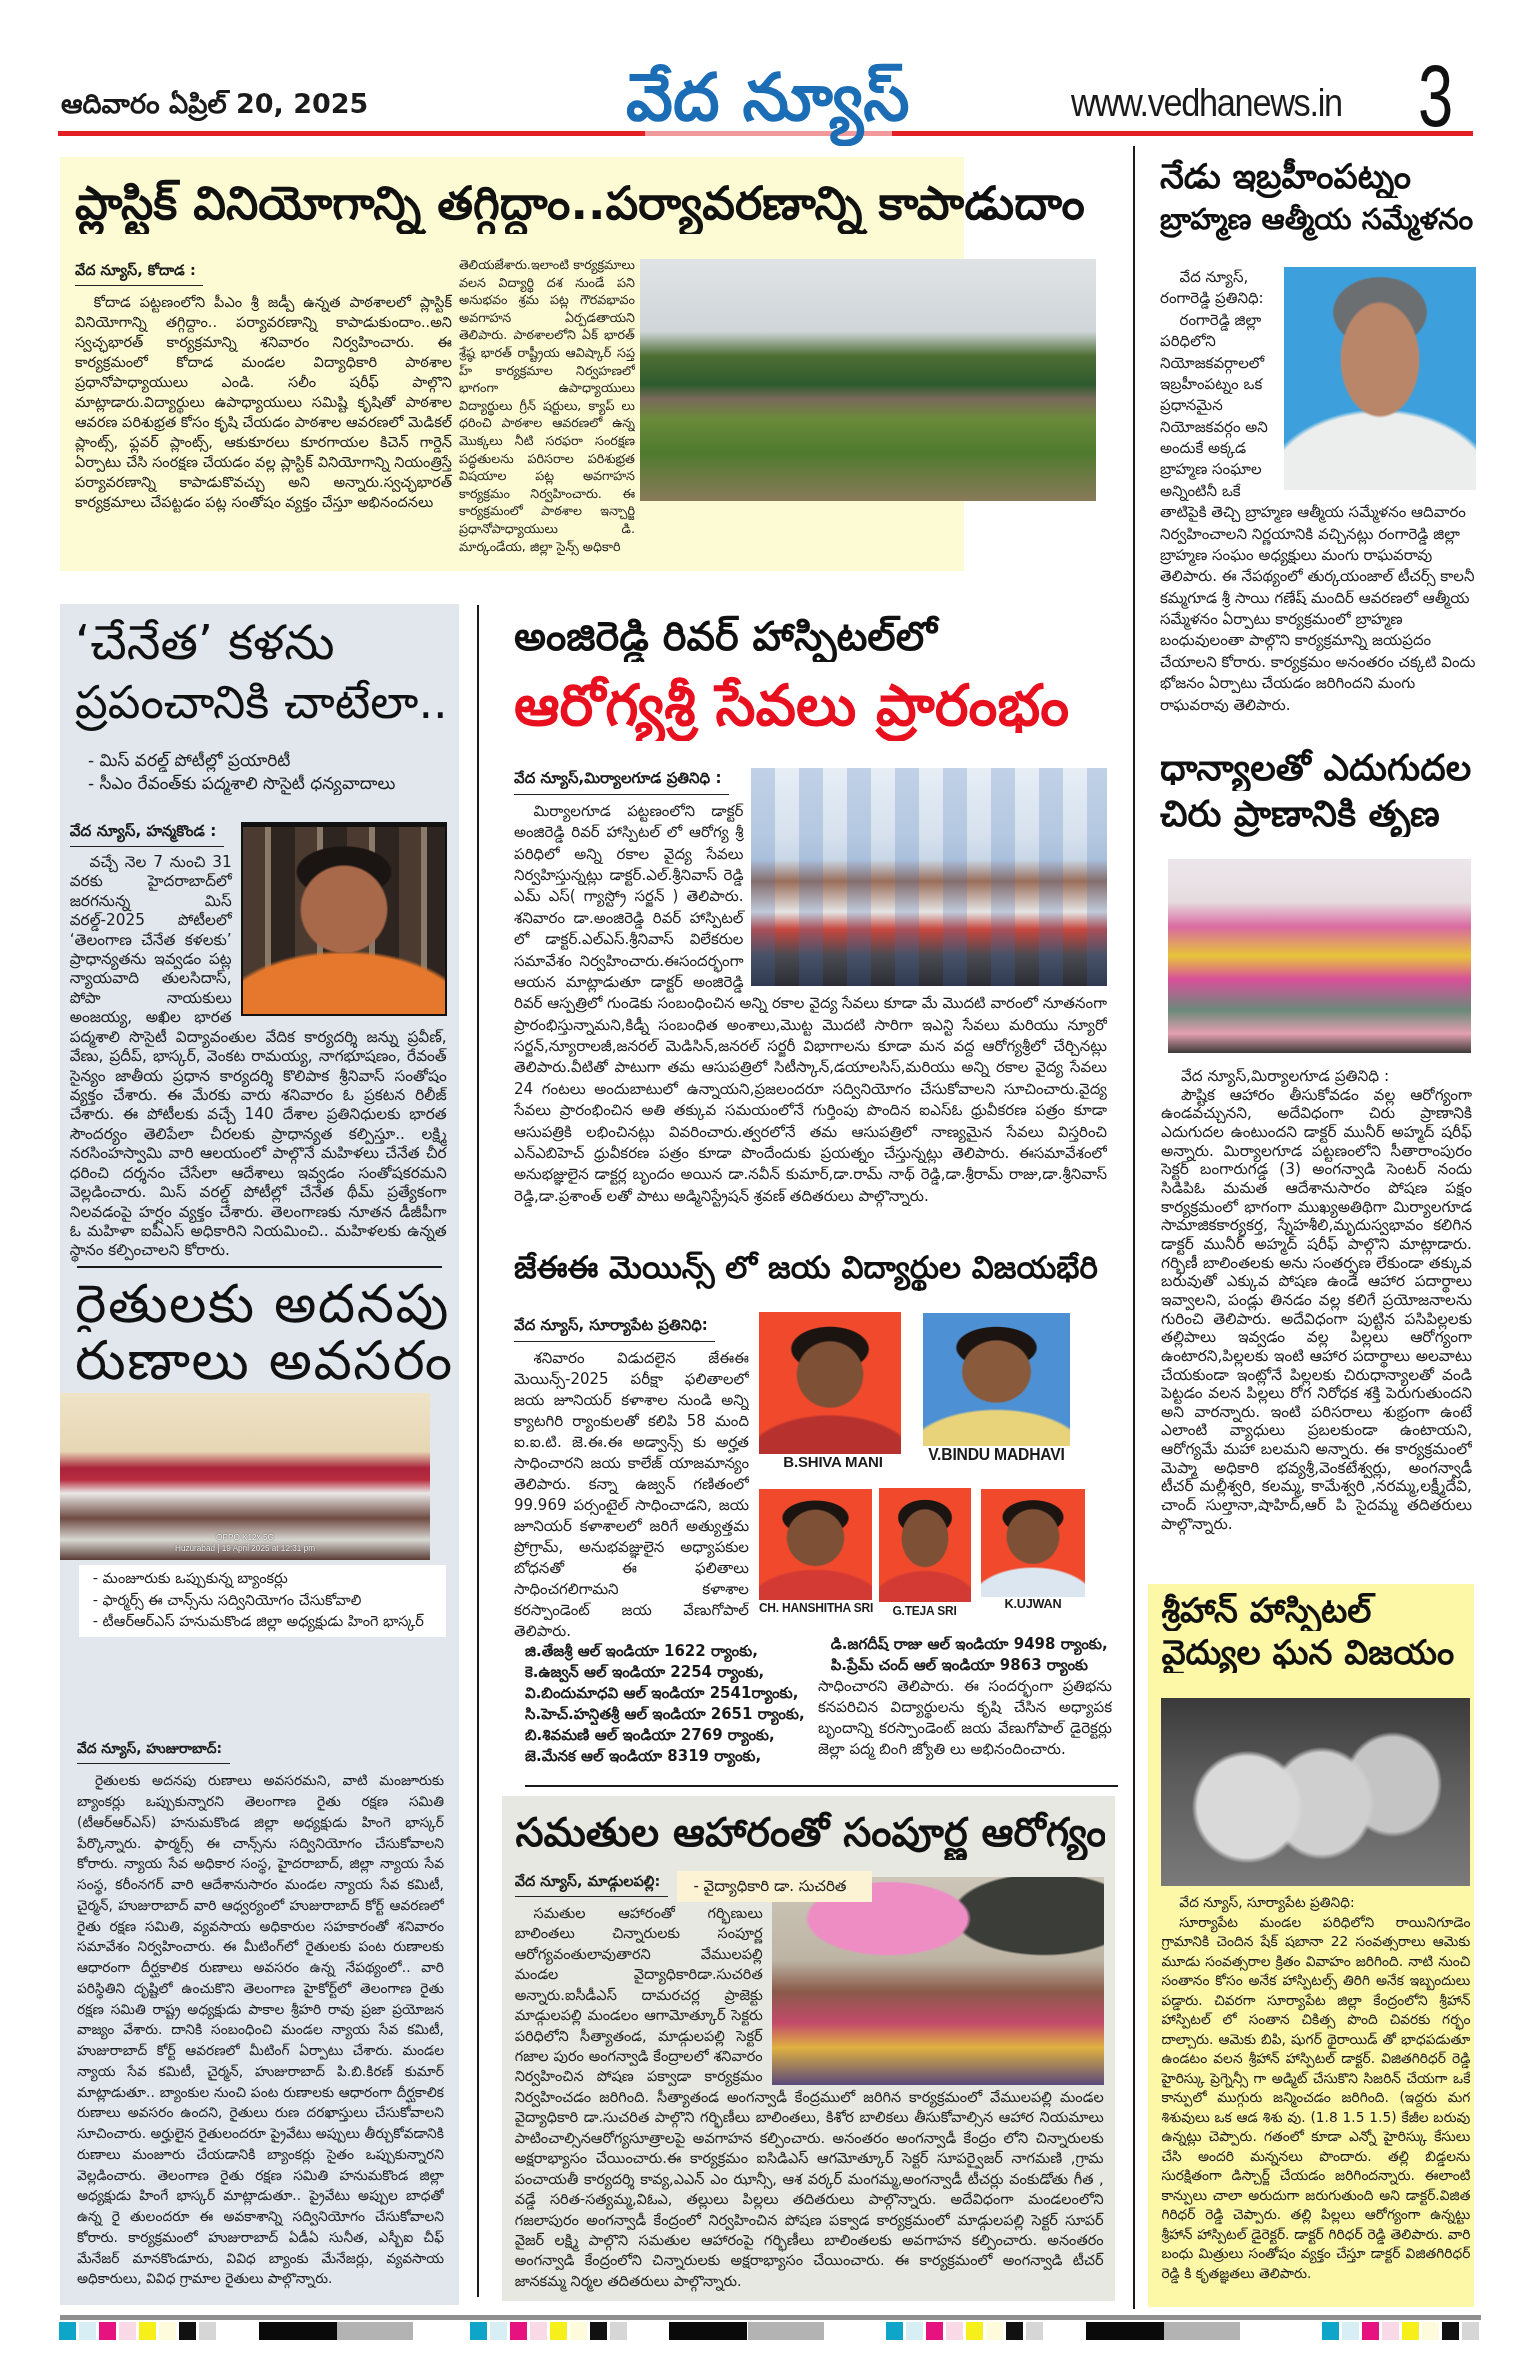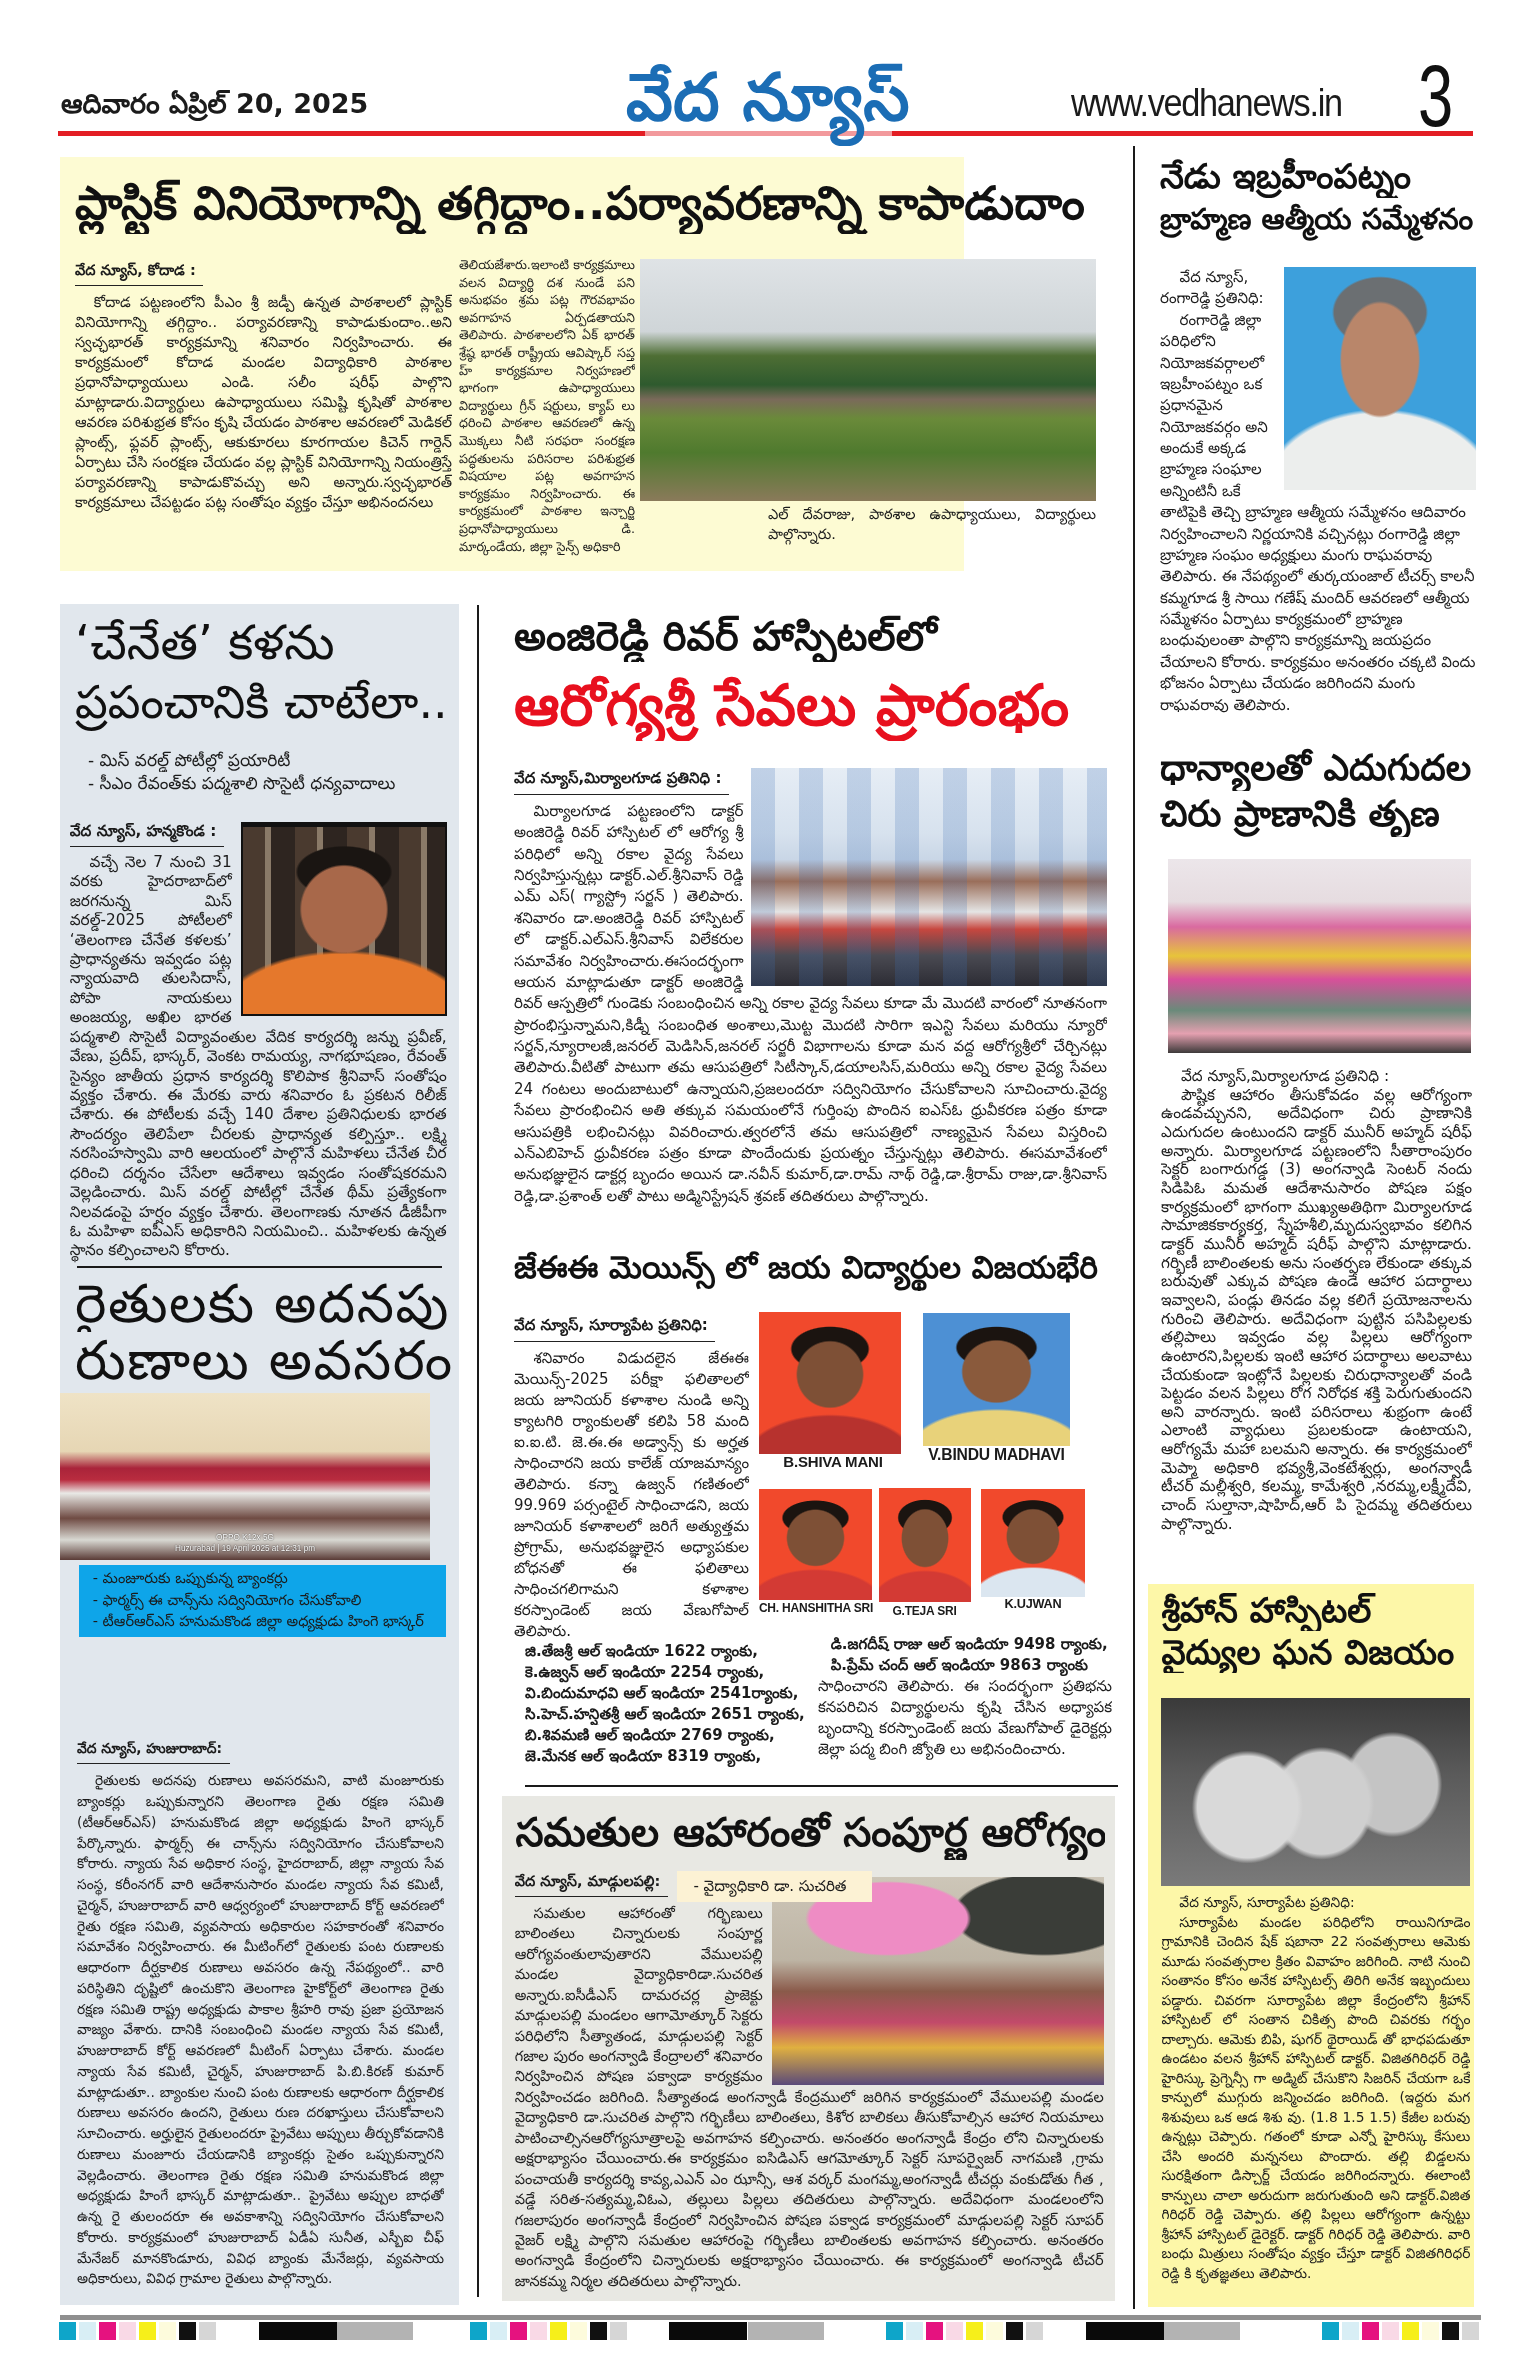--- a/index.html
+++ b/index.html
@@ -51,21 +51,21 @@
 .chen-hl{left:15px;top:7.5px;width:376px;font-size:48px;line-height:60px;font-weight:500}
 .chen-sub{left:28px;top:145px;width:367px;font-size:17px;line-height:23px}
 .chen-sub span{display:block;white-space:nowrap;overflow:hidden}
 .chen-body{left:9.7px;top:218px;width:377px;height:441px;font-size:15.3px;line-height:1.27}
 .chen-photo{float:right;width:206px;height:194px;margin-left:9px;border:2.2px solid #111;border-top-width:5.2px;background:radial-gradient(ellipse 22% 24% at 50% 44%,#a8684a 0 95%,transparent 100%),radial-gradient(ellipse 24% 14% at 50% 24%,#1a1512 0 95%,transparent 100%),radial-gradient(ellipse 66% 40% at 50% 106%,#e5782c 0 95%,transparent 100%),repeating-linear-gradient(90deg,#4a3a2f 0 22.4px,#8a7a68 22.4px 28px,#2e2520 28px 52px)}
 .left-rule{left:17px;top:662px;width:365px;height:1.5px}
 .farm-hl{left:15px;top:671px;width:376px;font-size:54px;line-height:57px;font-weight:500;letter-spacing:1.5px}
 .farm-photo{left:0;top:789px;width:370px;height:167px;background:linear-gradient(180deg,#efe3c6 0%,#e6d6b4 35%,#a9243a 45%,#b92c3f 52%,#e9e9e6 60%,#6f4b43 75%,#d8d8d2 88%,#5a3b36 100%)}
 .watermark{position:absolute;left:0;right:0;bottom:6px;text-align:center;font-family:"Liberation Sans",sans-serif;color:#fff;font-size:8.2px;line-height:10.4px;text-shadow:0 0 1.5px #000}
 .watermark span{display:block}
-.farm-bullets{left:19.4px;top:961px;width:367px;height:72px;background:#0ea5e9;padding:3px 13.4px;font-size:14.5px;line-height:21.6px}
+.farm-bullets{left:19.4px;top:961px;width:367px;height:72px;background:#ffffff;padding:3px 13.4px;font-size:14.5px;line-height:21.6px}
 .farm-bullets span{display:block;white-space:nowrap;overflow:hidden}
 .farm-body{left:17px;top:1134px;width:367px;height:557px;font-size:14px;line-height:1.505}
 
 
 .anj-hl1{left:514px;top:610px;width:590px;font-size:40px;line-height:52px}
 .anj-hl2{left:514px;top:669px;width:590px;font-size:57px;line-height:72px;color:#e8101e}
 .anj-body{left:514px;top:768px;width:593px;height:464px;font-size:15px;line-height:1.425}
 .anj-photo{float:right;width:356px;height:218px;margin-left:7.5px;background:repeating-linear-gradient(90deg,rgba(60,110,180,.22) 0 24px,transparent 24px 48px),linear-gradient(180deg,#e6edf5 0%,#d7e2ee 30%,#c9d6e6 42%,#9a6e5a 52%,#e5e5e5 66%,#c7473f 74%,#4a4a52 86%,#2c2c34 100%)}
 .jee-hl{left:514px;top:1243px;width:590px;font-size:37px;line-height:48px}
 .jee-body{left:514px;top:1315px;width:235px;height:328px;font-size:15px;line-height:1.4}
@@ -109,23 +109,20 @@
 <section class="abs box-plastic">
   <h1 class="abs hl plastic-hl">ప్లాస్టిక్ వినియోగాన్ని తగ్గిద్దాం..పర్యావరణాన్ని కాపాడుదాం</h1>
   <div class="abs body-text plastic-c1">
     <div><span class="byline-u">వేద న్యూస్, కోదాడ :</span></div>
     <p class="para">కోదాడ పట్టణంలోని పీఎం శ్రీ జడ్పీ ఉన్నత పాఠశాలలో ప్లాస్టిక్ వినియోగాన్ని తగ్గిద్దాం.. పర్యావరణాన్ని కాపాడుకుందాం..అని స్వచ్ఛభారత్ కార్యక్రమాన్ని శనివారం నిర్వహించారు. ఈ కార్యక్రమంలో కోదాడ మండల విద్యాధికారి పాఠశాల ప్రధానోపాధ్యాయులు ఎండి. సలీం షరీఫ్ పాల్గొని మాట్లాడారు.విద్యార్థులు ఉపాధ్యాయులు సమిష్టి కృషితో పాఠశాల ఆవరణ పరిశుభ్రత కోసం కృషి చేయడం పాఠశాల ఆవరణలో మెడికల్ ప్లాంట్స్, ఫ్లవర్ ప్లాంట్స్, ఆకుకూరలు కూరగాయల కిచెన్ గార్డెన్ ఏర్పాటు చేసి సంరక్షణ చేయడం వల్ల ప్లాస్టిక్ వినియోగాన్ని నియంత్రిస్తే పర్యావరణాన్ని కాపాడుకొవచ్చు అని అన్నారు.స్వచ్ఛభారత్ కార్యక్రమాలు చేపట్టడం పట్ల సంతోషం వ్యక్తం చేస్తూ అభినందనలు</p>
   </div>
   <div class="abs body-text plastic-c2" style="font-size: 12.7px;">
     <p class="cont">తెలియజేశారు.ఇలాంటి కార్యక్రమాలు వలన విద్యార్థి దశ నుండే పని అనుభవం శ్రమ పట్ల గౌరవభావం అవగాహన ఏర్పడతాయని తెలిపారు. పాఠశాలలోని ఏక్ భారత్ శ్రేష్ఠ భారత్ రాష్ట్రీయ ఆవిష్కార్ సప్త హ్ కార్యక్రమాల నిర్వహణలో భాగంగా ఉపాధ్యాయులు విద్యార్థులు గ్రీన్ షర్టులు, క్యాప్ లు ధరించి పాఠశాల ఆవరణలో ఉన్న మొక్కలు నీటి సరఫరా సంరక్షణ పద్ధతులను పరిసరాల పరిశుభ్రత విషయాల పట్ల అవగాహన కార్యక్రమం నిర్వహించారు. ఈ కార్యక్రమంలో పాఠశాల ఇన్చార్జి ప్రధానోపాధ్యాయులు డి. మార్కండేయ, జిల్లా సైన్స్ అధికారి</p>
   </div>
   <div class="abs plastic-photo"></div>
-  <div class="abs body-text plastic-c3">
-    <p class="cont">ఎల్ దేవరాజు, పాఠశాల ఉపాధ్యాయులు, విద్యార్థులు పాల్గొన్నారు.</p>
-  </div>
 </section>
 
 <div class="abs rule vdiv-right"></div>
 <div class="abs rule vdiv-left"></div>
 
 <section>
   <h2 class="abs ib-hl">
     <span class="hl">నేడు ఇబ్రహీంపట్నం</span>
     <span class="hl" style="font-size: 29px;">బ్రాహ్మణ ఆత్మీయ సమ్మేళనం</span>
   </h2>

